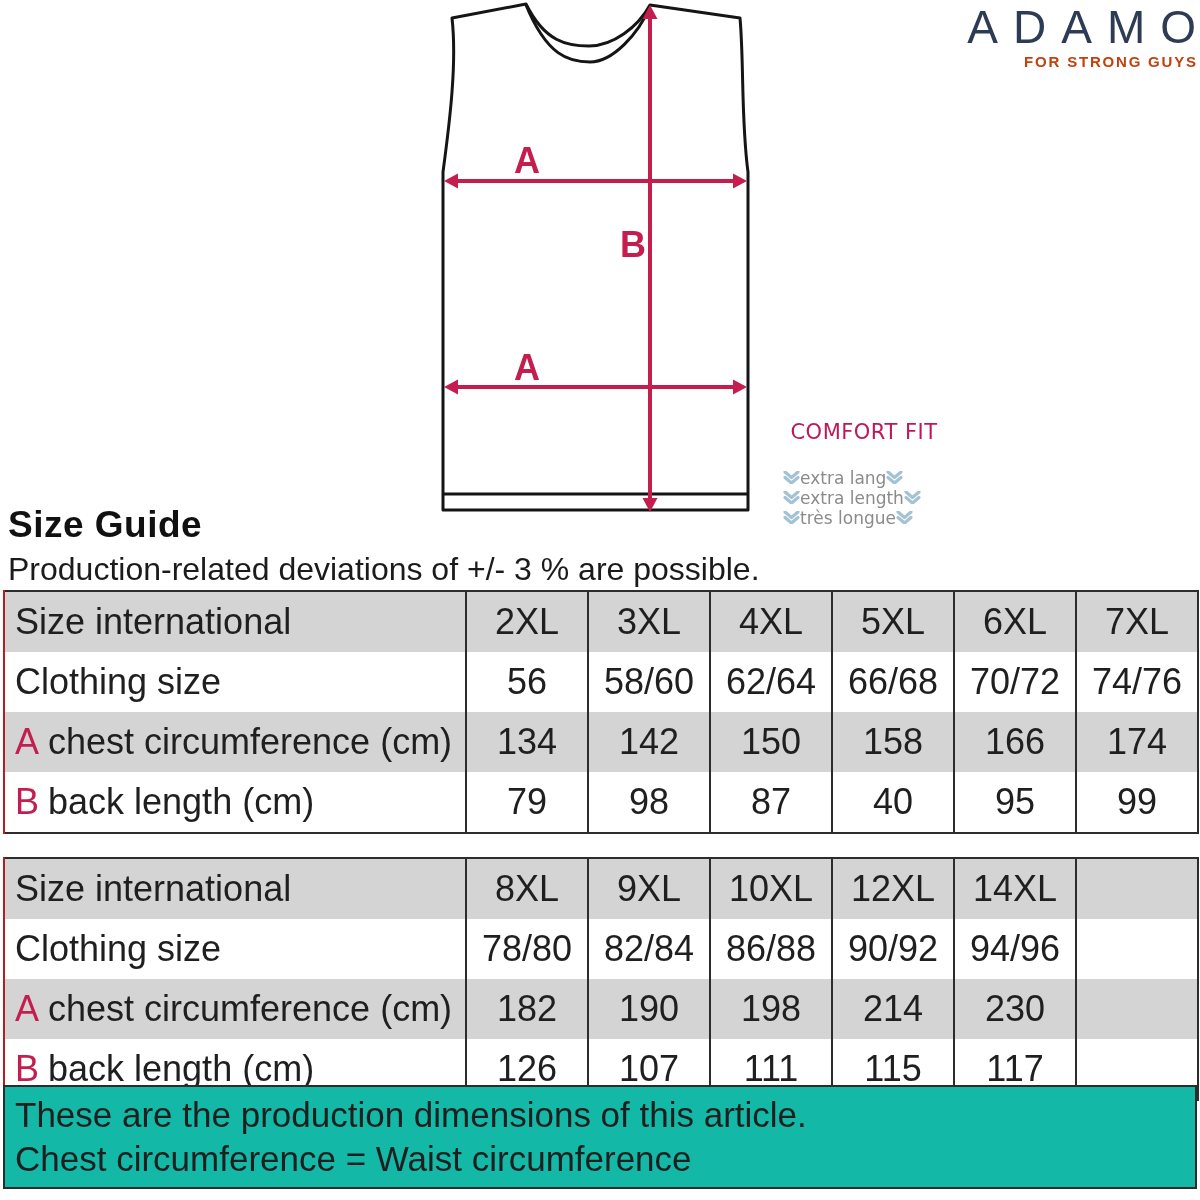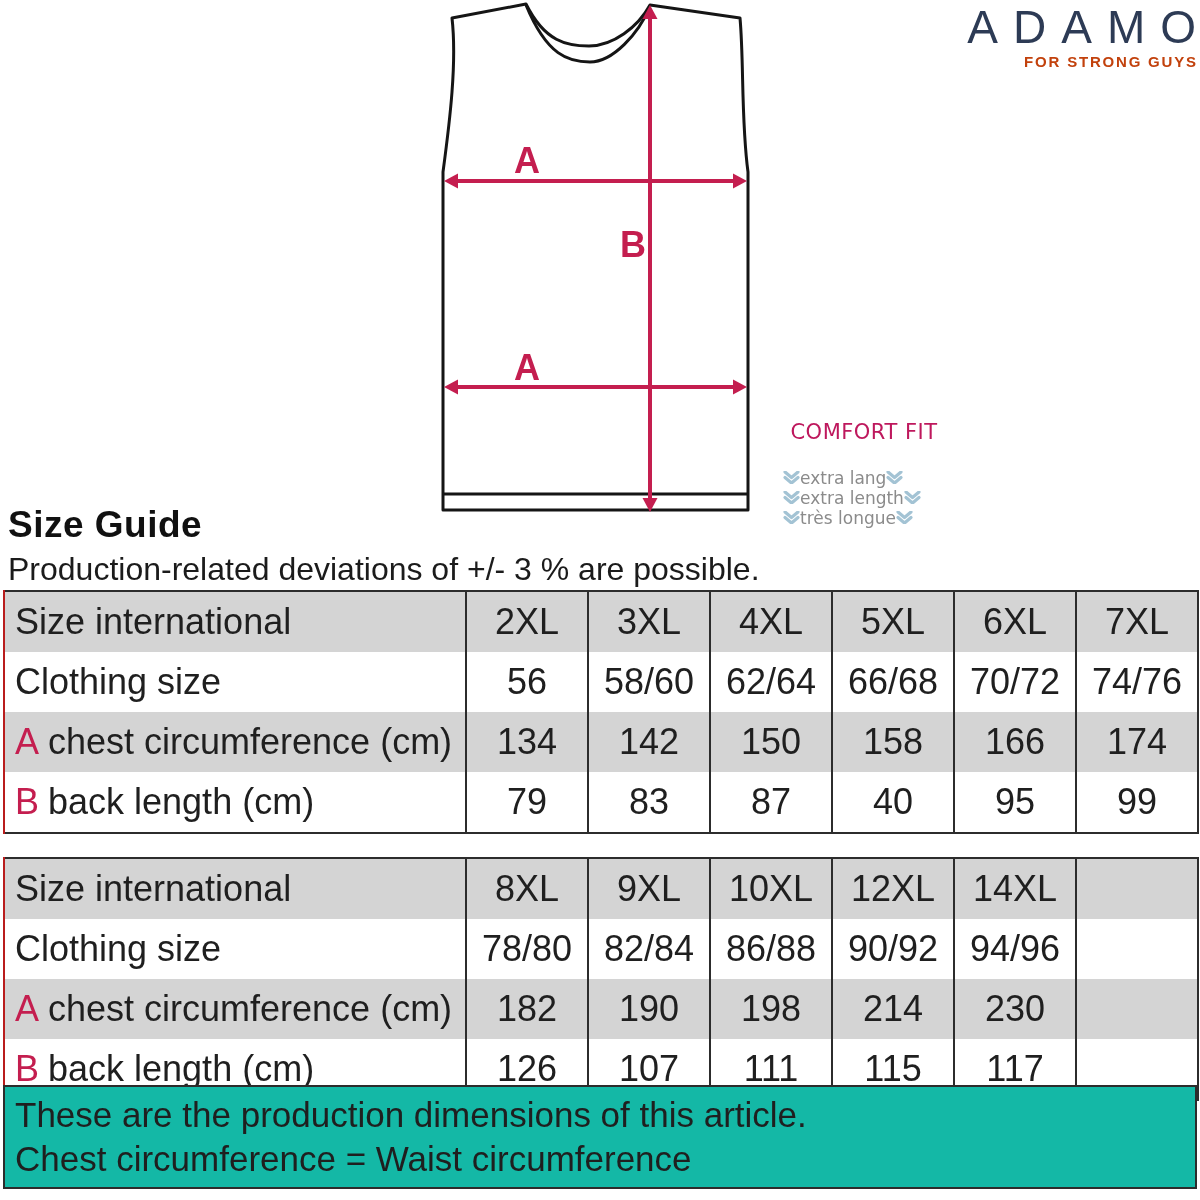--- a/index.html
+++ b/index.html
@@ -160,21 +160,21 @@
         <td>134</td>
         <td>142</td>
         <td>150</td>
         <td>158</td>
         <td>166</td>
         <td>174</td>
       </tr>
       <tr>
         <td class="label"><span class="pfx">B</span><span>back length (cm)</span></td>
         <td>79</td>
-        <td>83</td>
+        <td>98</td>
         <td>87</td>
         <td>40</td>
         <td>95</td>
         <td>99</td>
       </tr>
     </tbody>
   </table>
 
   <table class="size" id="table2">
     <colgroup>

